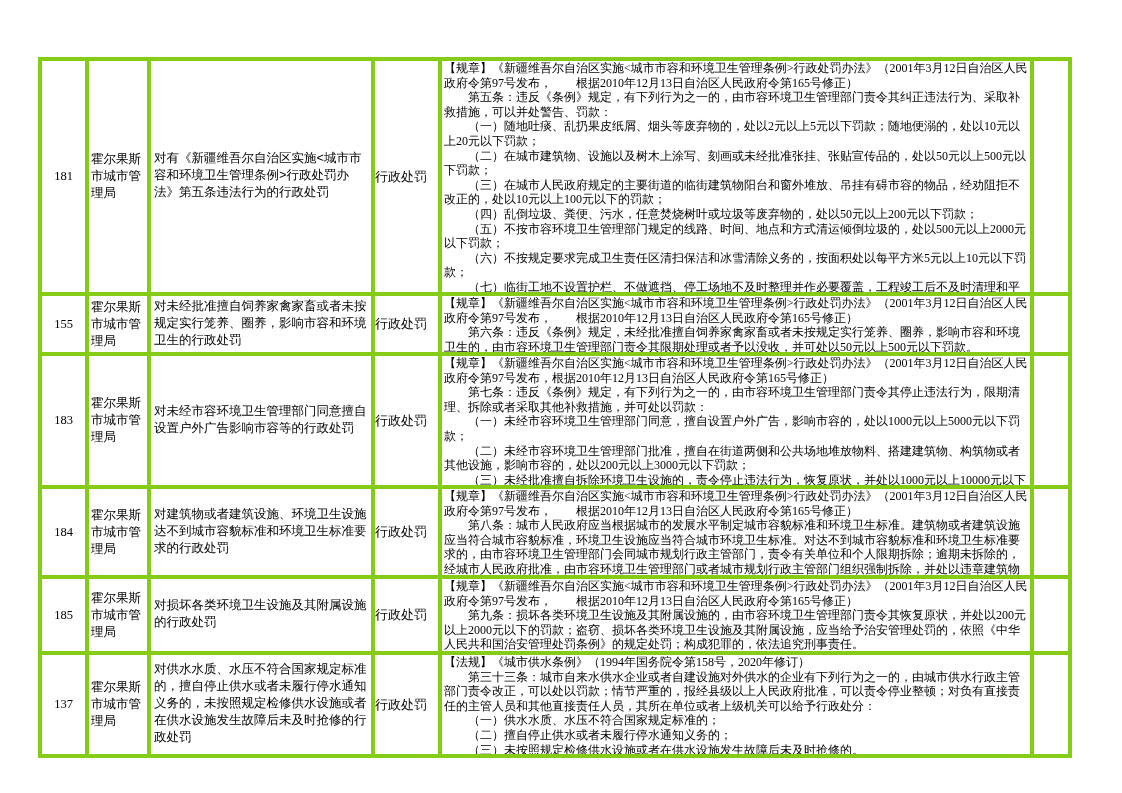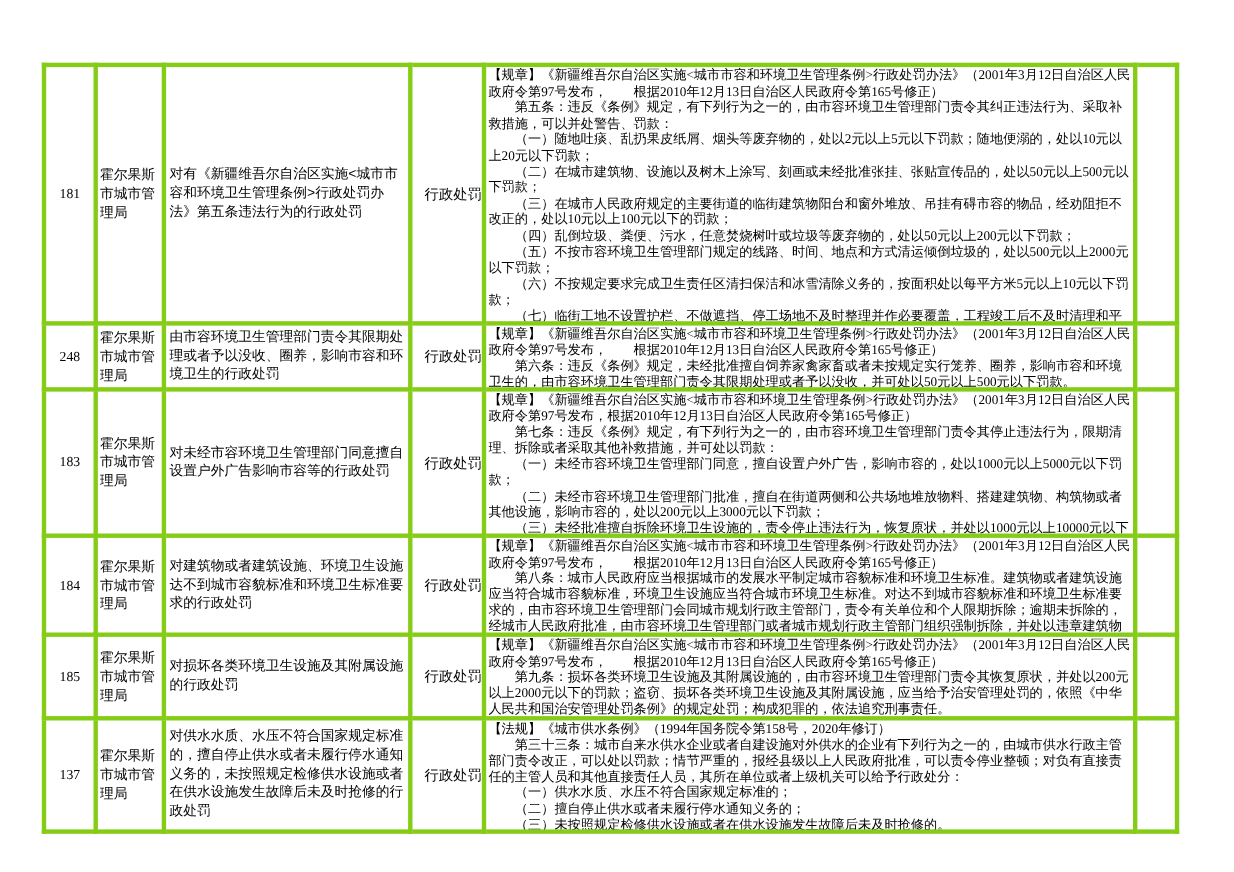--- a/index.html
+++ b/index.html
@@ -21,21 +21,21 @@
   col.c-matter { width: 224px; }
   col.c-type   { width: 67px; }
   col.c-basis  { width: 592px; }
   col.c-note   { width: 38px; }
 
   td { border: 4px solid #84cc16; padding: 0; vertical-align: middle; overflow: hidden; }
 
   td.seq   { text-align: center; font-size: 12.5px; }
   td.agency{ padding: 0 2px; font-size: 12.5px; line-height: 17px; }
   td.matter{ padding: 0 3px; font-size: 12.5px; line-height: 17px; font-family: Liberation Mono, monospace; }
-  td.type  { text-align: right; font-size: 13px; }
+  td.type  { text-align: left; font-size: 13px; }
   td.basis { vertical-align: top; padding: 0 2px 0 2px; }
   td.note  { }
 
   .basis-wrap {
     font-size: 12px; line-height: 14.6px;
     white-space: pre-wrap;
     word-break: break-all;
     overflow: hidden;
   }
   tr.r181 { height: 233px; } tr.r181 .basis-wrap { height: 231px; }
@@ -71,23 +71,23 @@
 　　（二）在城市建筑物、设施以及树木上涂写、刻画或未经批准张挂、张贴宣传品的，处以50元以上500元以下罚款；
 　　（三）在城市人民政府规定的主要街道的临街建筑物阳台和窗外堆放、吊挂有碍市容的物品，经劝阻拒不改正的，处以10元以上100元以下的罚款；
 　　（四）乱倒垃圾、粪便、污水，任意焚烧树叶或垃圾等废弃物的，处以50元以上200元以下罚款；
 　　（五）不按市容环境卫生管理部门规定的线路、时间、地点和方式清运倾倒垃圾的，处以500元以上2000元以下罚款；
 　　（六）不按规定要求完成卫生责任区清扫保洁和冰雪清除义务的，按面积处以每平方米5元以上10元以下罚款；
 　　（七）临街工地不设置护栏、不做遮挡、停工场地不及时整理并作必要覆盖，工程竣工后不及时清理和平整场地的</div>
           </td>
         <td class="note"></td>
       </tr>
       <tr class="r182">
-        <td class="seq">248</td>
+        <td class="seq">155</td>
         <td class="agency">霍尔果斯市城市管理局</td>
-        <td class="matter">由市容环境卫生管理部门责令其限期处理或者予以没收、圈养，影响市容和环境卫生的行政处罚</td>
+        <td class="matter">对未经批准擅自饲养家禽家畜或者未按规定实行笼养、圈养，影响市容和环境卫生的行政处罚</td>
         <td class="type">行政处罚</td>
         <td class="basis">
             <div class="basis-wrap">【规章】《新疆维吾尔自治区实施&lt;城市市容和环境卫生管理条例&gt;行政处罚办法》（2001年3月12日自治区人民政府令第97号发布，　　根据2010年12月13日自治区人民政府令第165号修正）
 　　第六条：违反《条例》规定，未经批准擅自饲养家禽家畜或者未按规定实行笼养、圈养，影响市容和环境卫生的，由市容环境卫生管理部门责令其限期处理或者予以没收，并可处以50元以上500元以下罚款。</div>
           </td>
         <td class="note"></td>
       </tr>
       <tr class="r183">
         <td class="seq">183</td>
         <td class="agency">霍尔果斯市城市管理局</td>

